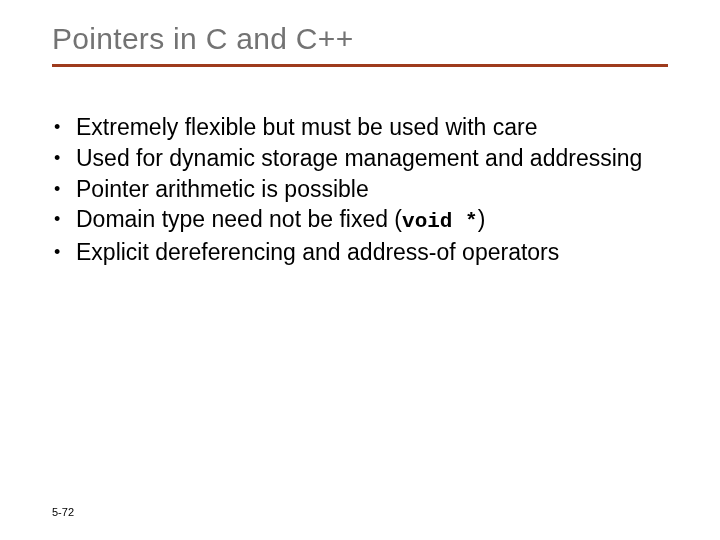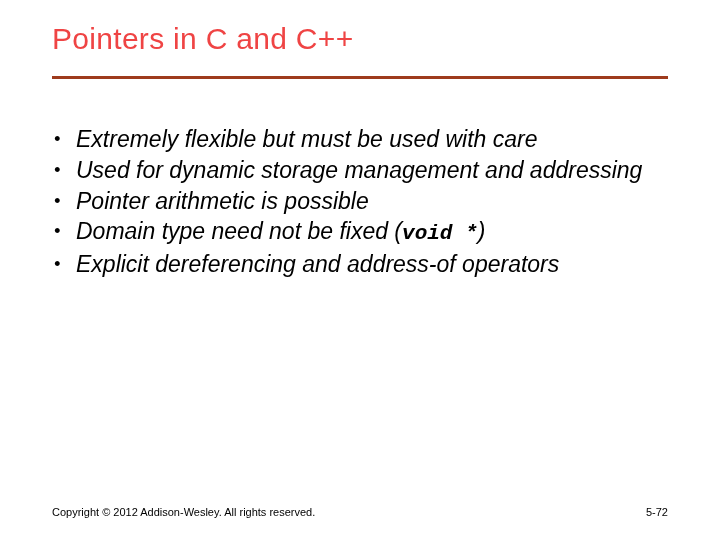--- a/index.html
+++ b/index.html
@@ -1,20 +1,20 @@
 <!DOCTYPE html>
 <html><head>
 <meta charset="utf-8">
 <style>
   * { margin: 0; padding: 0; box-sizing: border-box; }
   html, body { width: 720px; height: 540px; background: #fff; font-family: "Trebuchet MS", "Lucida Sans", Verdana, sans-serif; }
   .slide { position: relative; width: 720px; height: 540px; padding: 22px 52px 0 52px; }
-  .title { color: #ef4444; font-size: 30px; font-weight: 400; letter-spacing: 0.3px; margin-bottom: 20px; }
+  .title { color: #737373; font-size: 30px; font-weight: 400; letter-spacing: 0.3px; margin-bottom: 8px; }
   .rule { height: 3px; background: #9e3b1d; width: 100%; margin-bottom: 46px; }
-  .bullets { list-style: none; color: #000; font-size: 23px; line-height: 1.25; font-style: italic; }
+  .bullets { list-style: none; color: #000; font-size: 23px; line-height: 1.25; }
   .bullets li { position: relative; padding-left: 24px; margin-bottom: 2px; }
   .bullets li::before { content: "•"; position: absolute; left: 2px; top: 0; font-size: 18px; line-height: 28px; }
   .mono { font-family: "Courier New", monospace; font-size: 21px; font-weight: bold; }
   .sub { margin: 14px 0 0 52px; font-size: 21px; line-height: 1.3; color: #000; }
   .sub .mono { font-size: 20px; }
   .footer { position: absolute; bottom: 22px; left: 52px; right: 52px; display: flex; justify-content: space-between; font-size: 11px; font-family: Arial, sans-serif; color: #000; }
 </style>
 </head>
 <body>
 
@@ -27,16 +27,15 @@
     <li>Used for dynamic storage management and addressing</li>
     <li>Pointer arithmetic is possible</li>
     <li>
       <span>Domain type need not be fixed (</span><span class="mono">void *</span><span>)</span>
     </li>
     <li>Explicit dereferencing and address-of operators</li>
   </ul>
 
 
   <div class="footer">
-    <span>Copyright © 2012 Addison-Wesley. All rights reserved.</span>
     <span>5-72</span>
   </div>
 </div>
 
 </body></html>

